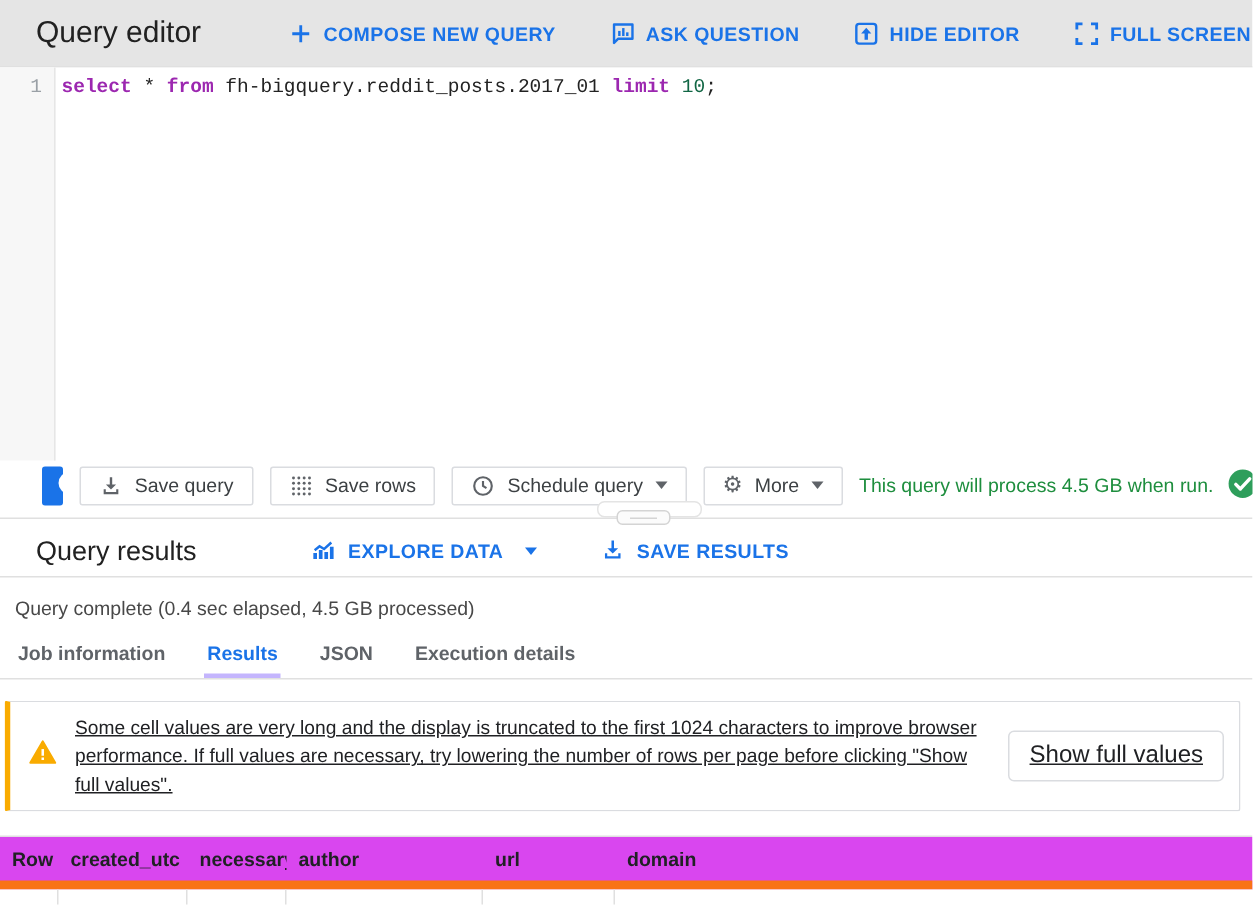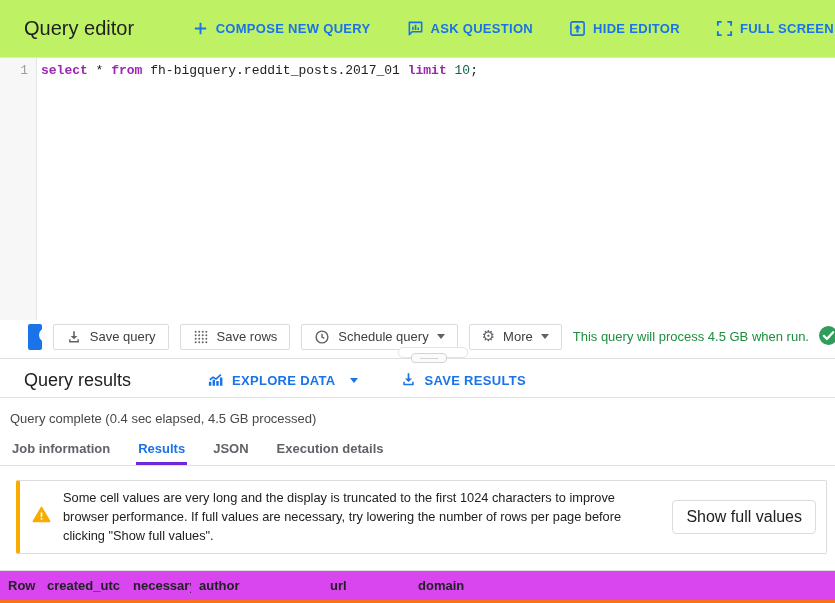--- a/index.html
+++ b/index.html
@@ -1,21 +1,21 @@
 <!DOCTYPE html>
 <html><head>
 <meta charset="utf-8">
 <style>
   * { box-sizing: border-box; margin: 0; padding: 0; }
   html,body { width:835px; height:603px; overflow:hidden; background:#fff;
     font-family:"Liberation Sans", sans-serif; color:#202124; }
 
   
-  .qe-header { height:58px; border-bottom:1px solid #e0e0e0; display:flex; align-items:center;
-    padding-left:24px; background:#bef264; }
+  .qe-header { height:45px; border-bottom:1px solid #e0e0e0; display:flex; align-items:center;
+    padding-left:24px; background:#e5e5e5; }
   .qe-title { font-size:20px; color:#212121; }
   .qe-actions { margin-left:auto; display:flex; align-items:center; gap:36px; padding-right:1px; }
   .hdr-btn { display:flex; align-items:center; gap:7px; color:#1a73e8; font-size:13px;
     font-weight:bold; letter-spacing:.3px; white-space:nowrap; cursor:pointer; }
   .hdr-btn svg { display:block; }
 
   
   .editor { display:flex; height:262px; background:#fff; }
   .gutter { width:37px; background:#f7f7f7; border-right:1px solid #e6e6e6;
     text-align:right; padding:5px 8px 0 0; color:#9aa0a6;
@@ -60,26 +60,26 @@
     border-bottom:1px solid #e0e0e0; }
   .results-title { font-size:18px; color:#212121; }
   .results-actions { display:flex; align-items:center; gap:42px; margin-left:76px; }
   .res-btn { display:flex; align-items:center; gap:8px; color:#1a73e8; font-size:13px;
     font-weight:bold; letter-spacing:.3px; cursor:pointer; }
 
   
   .status { padding:13px 0 0 10px; font-size:13px; color:#484848; }
   .tabs { display:flex; gap:24px; padding-left:10px; margin-top:9px; border-bottom:1px solid #e0e0e0; }
   .tab { font-size:13px; font-weight:bold; color:#5f6368; padding:6px 2px 9px; cursor:pointer; }
-  .tab.active { color:#1a73e8; padding-bottom:6px; border-bottom:3px solid #6d28d9; }
-
-  
-  .banner { margin:14px 8px 0 16px; border:1px solid #dadce0; border-left:4px solid #f9ab00;
+  .tab.active { color:#1a73e8; padding-bottom:6px; border-bottom:3px solid #c4b5fd; }
+
+  
+  .banner { margin:14px 8px 0 3px; border:1px solid #dadce0; border-left:4px solid #f9ab00;
     border-radius:2px; display:flex; align-items:center; gap:12px; padding:7px 10px 7px 12px;
-    background:#fff; }
+    background:#fff;text-decoration:underline; }
   .banner-text { flex:1; font-size:12.8px; line-height:1.5; color:#202124; }
   .show-values-btn { border:1px solid #dadce0; border-radius:4px; background:#fff;
     padding:7px 13px; font-size:16px; color:#202124; white-space:nowrap; cursor:pointer; }
 
   
   .rtable { margin-top:16px; border-top:1px solid #e0e0e0; }
   .thead { display:grid; grid-template-columns:39px 86px 66px 131px 88px auto;
     background:#d946ef; border-bottom:6px solid #f97316; }
   .th { padding:7px 8px; font-size:13px; font-weight:bold; color:#202124; white-space:nowrap; overflow:hidden; }
   .trow { display:grid; grid-template-columns:39px 86px 66px 131px 88px auto; min-height:56px; background:#fff; }

